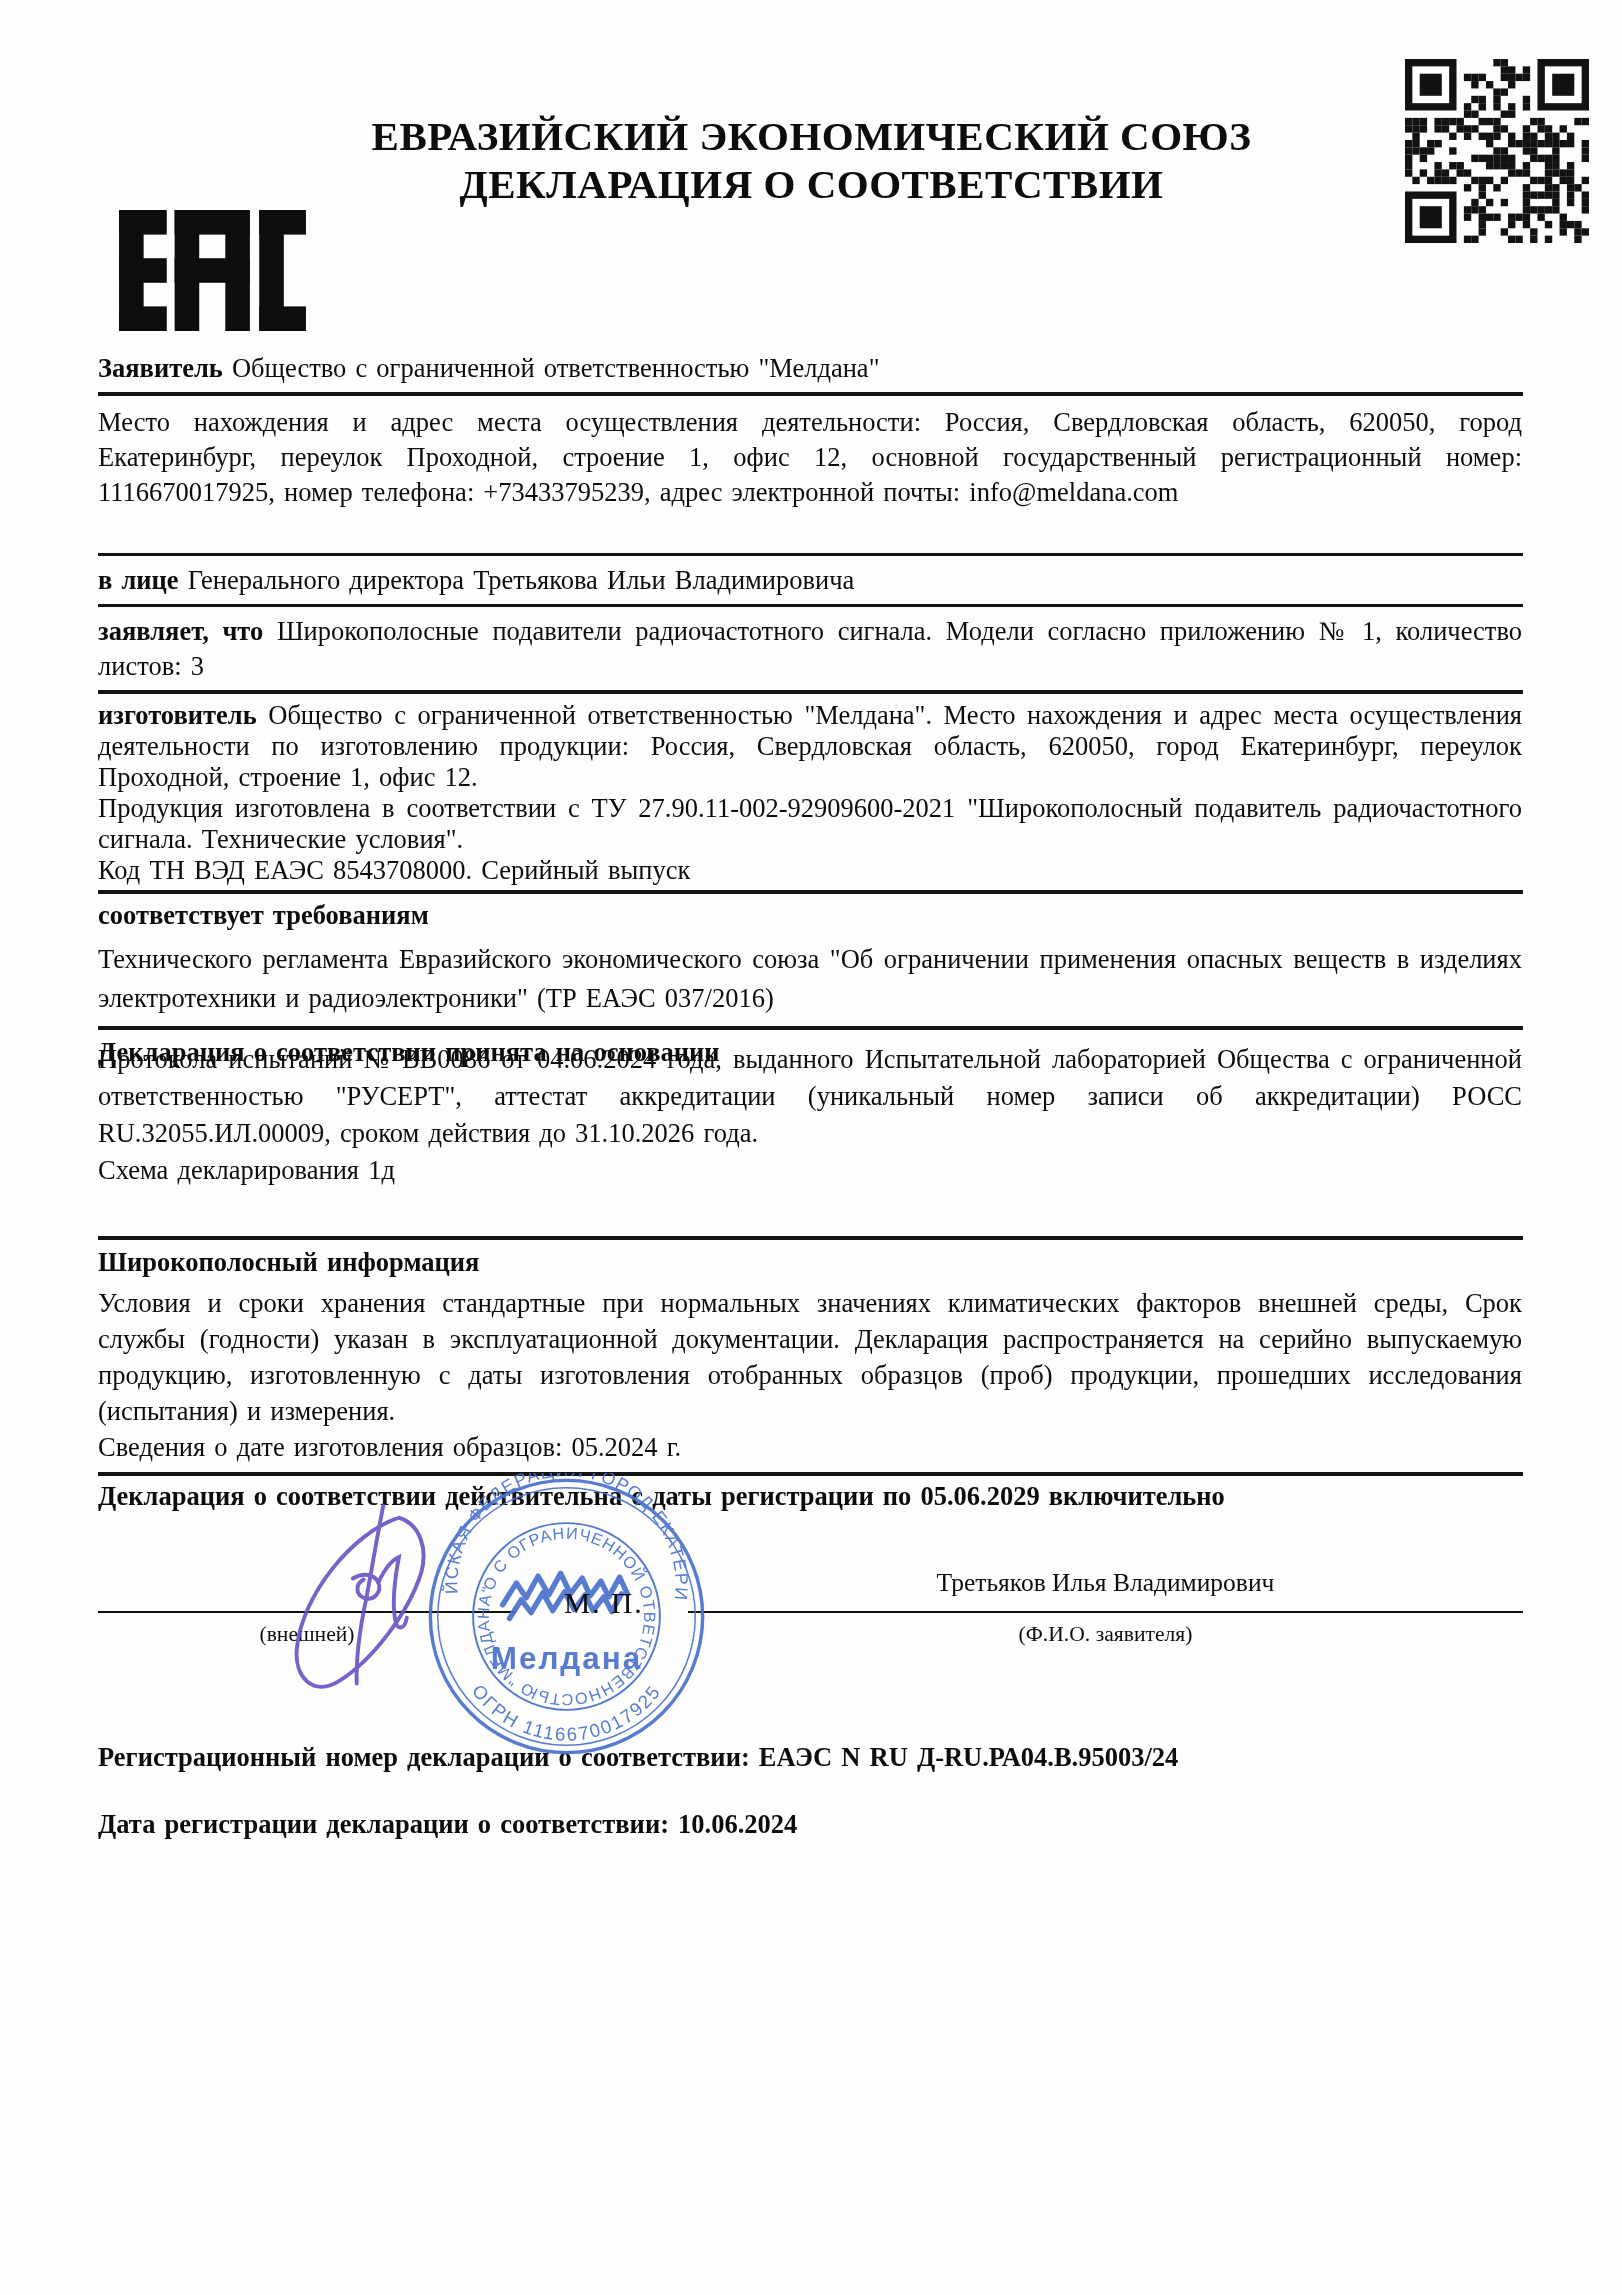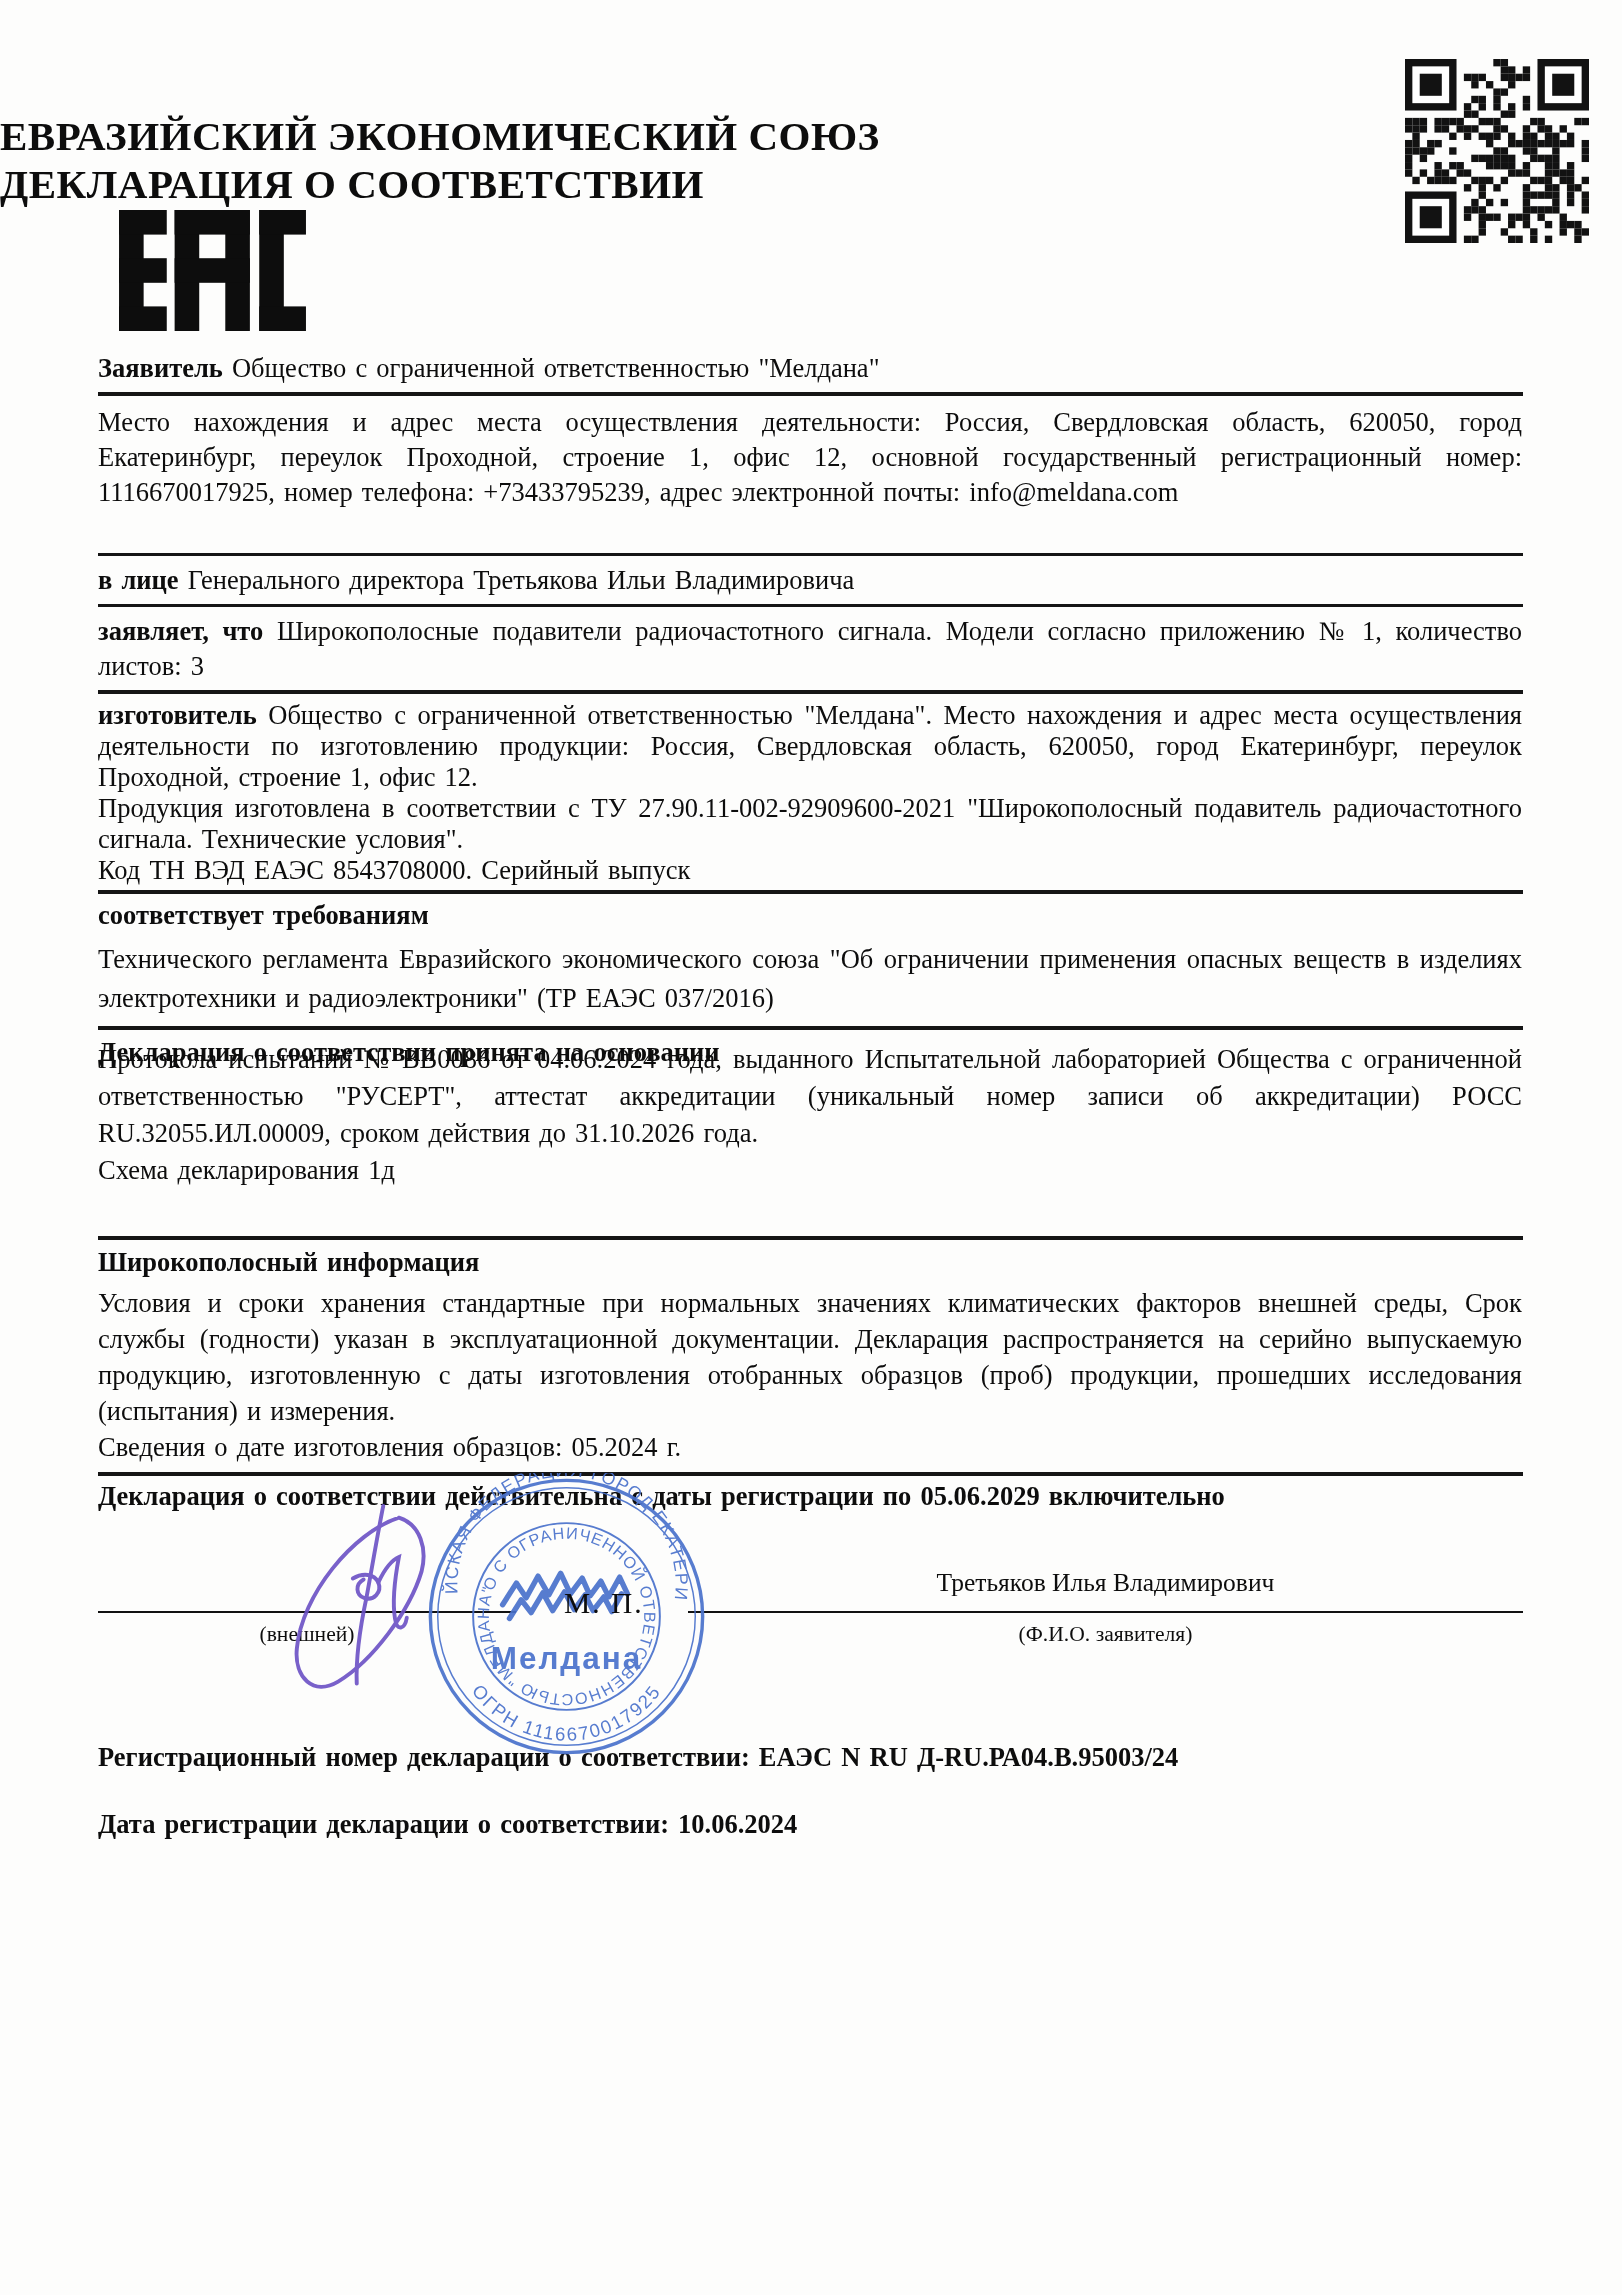--- a/index.html
+++ b/index.html
@@ -4,21 +4,21 @@
 <style>
   html,body { margin:0; padding:0; }
   body {
     width:1623px; height:2295px; position:relative;
     background:#fdfdfc; color:#0d0d0d;
     font-family:"Liberation Serif","DejaVu Serif",serif;
     overflow:hidden;
   }
   .title {
     position:absolute; top:112px; left:0; width:1623px;
-    text-align:left; font-weight:bold; font-size:41px; line-height:48px;
+    text-align:center; font-weight:bold; font-size:41px; line-height:48px;
     letter-spacing:0.5px;
   }
   .eac-box { position:absolute; left:119px; top:210px; width:187px; height:121px; }
   .qr-box  { position:absolute; left:1405px; top:59px; width:184px; height:184px; }
   .sec {
     position:absolute; left:98px; width:1424px;
     font-size:26.5px; line-height:35px; text-align:justify; text-align-last:left;
     word-spacing:2.5px;
   }
   .lh64 { line-height:31px; }

